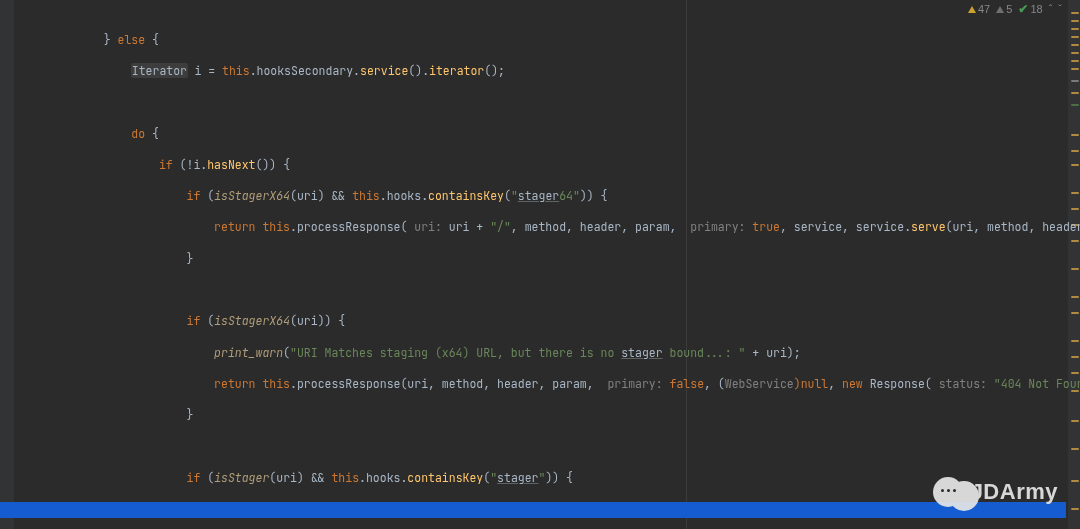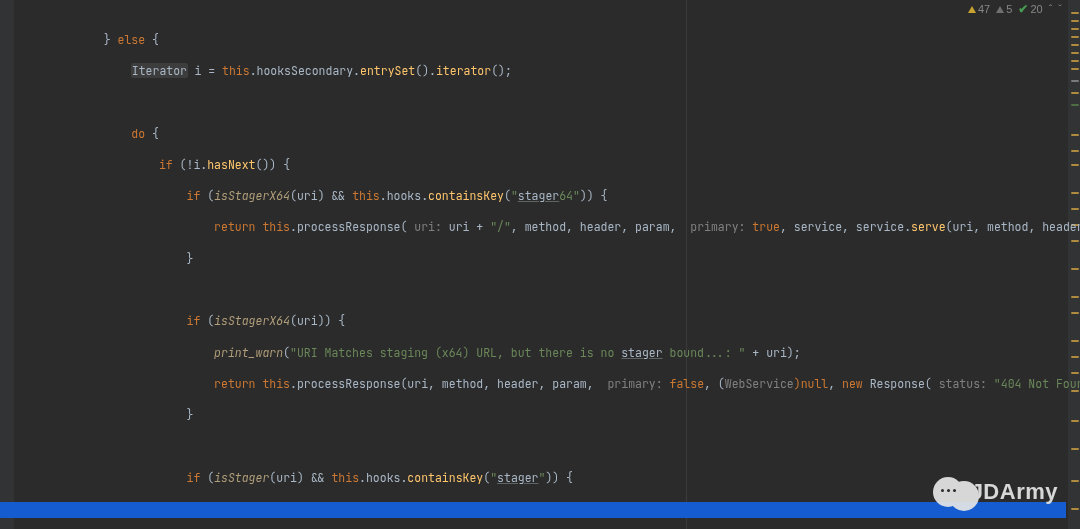--- a/index.html
+++ b/index.html
@@ -147,31 +147,31 @@
     <div class="grp">
       <span class="ico-tri warn"></span>
       <span>47</span>
     </div>
     <div class="grp">
       <span class="ico-tri weak"></span>
       <span>5</span>
     </div>
     <div class="grp">
       <span class="ico-check">✔</span>
-      <span>20</span>
+      <span>18</span>
     </div>
     <span class="chev">ˆ</span>
     <span class="chev">ˇ</span>
   </div>
 
   <div class="hl-line" style="top:502px;"></div>
 
   <div class="code-area">
 <div class="line"><span>             } </span><span class="kw">else</span><span> {</span></div>
-<div class="line"><span>                 </span><span class="boxed">Iterator</span><span> i = </span><span class="kw">this</span><span>.hooksSecondary.</span><span class="mw">entrySet</span><span>().</span><span class="mw">iterator</span><span>();</span></div>
+<div class="line"><span>                 </span><span class="boxed">Iterator</span><span> i = </span><span class="kw">this</span><span>.hooksSecondary.</span><span class="mw">service</span><span>().</span><span class="mw">iterator</span><span>();</span></div>
 <div class="line"></div>
 <div class="line"><span>                 </span><span class="kw">do</span><span> {</span></div>
 <div class="line"><span>                     </span><span class="kw">if</span><span> (!i.</span><span class="mw">hasNext</span><span>()) {</span></div>
 <div class="line"><span>                         </span><span class="kw">if</span><span> (</span><span class="mi">isStagerX64</span><span>(uri) &amp;&amp; </span><span class="kw">this</span><span>.hooks.</span><span class="mw">containsKey</span><span>(</span><span class="str">"</span><span class="str ws">stager</span><span class="str">64"</span><span>)) {</span></div>
 <div class="line"><span>                             </span><span class="kw">return</span><span> </span><span class="kw">this</span><span>.processResponse(</span><span class="lbl"> uri: </span><span>uri + </span><span class="str">"/"</span><span>, method, header, param, </span><span class="lbl"> primary: </span><span class="kw">true</span><span>, service, service.</span><span class="mw">serve</span><span>(uri, method, header, param));</span></div>
 <div class="line"><span>                         }</span></div>
 <div class="line"></div>
 <div class="line"><span>                         </span><span class="kw">if</span><span> (</span><span class="mi">isStagerX64</span><span>(uri)) {</span></div>
 <div class="line"><span>                             </span><span class="mi">print_warn</span><span>(</span><span class="str">"URI Matches staging (x64) URL, but there is no </span><span class="str ws">stager</span><span class="str"> bound...: "</span><span> + uri);</span></div>
 <div class="line"><span>                             </span><span class="kw">return</span><span> </span><span class="kw">this</span><span>.processResponse(uri, method, header, param, </span><span class="lbl"> primary: </span><span class="kw">false</span><span>, (</span><span class="lbl">WebService</span><span class="kw">)null</span><span>, </span><span class="kw">new</span><span> Response(</span><span class="lbl"> status: </span><span class="str">"404 Not Found"</span></div>

